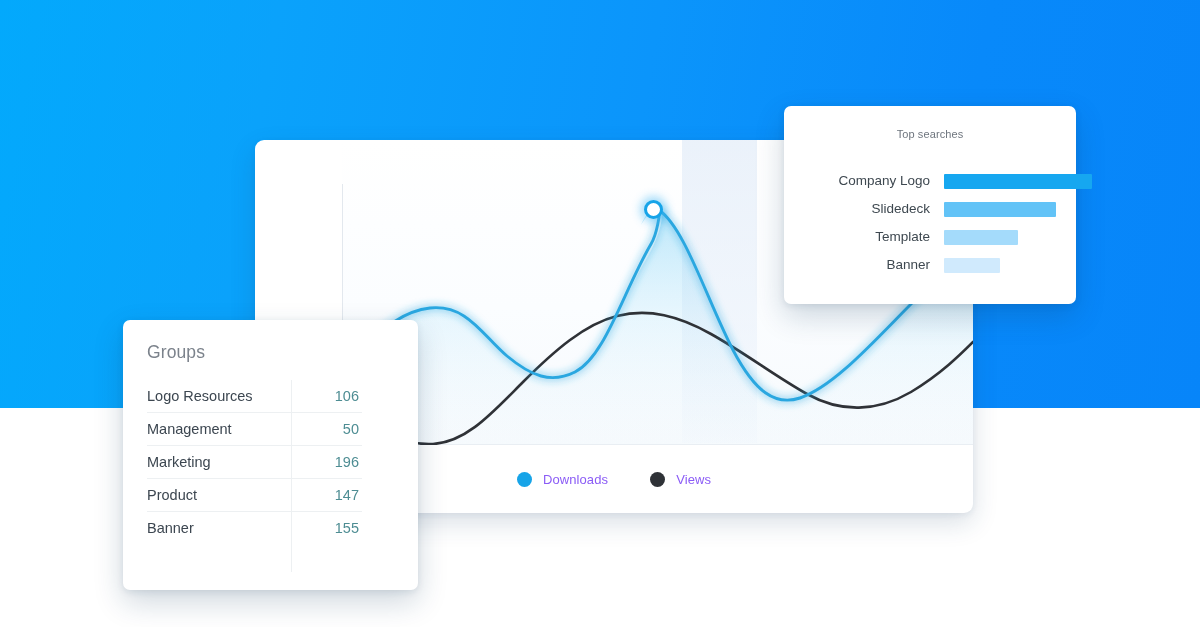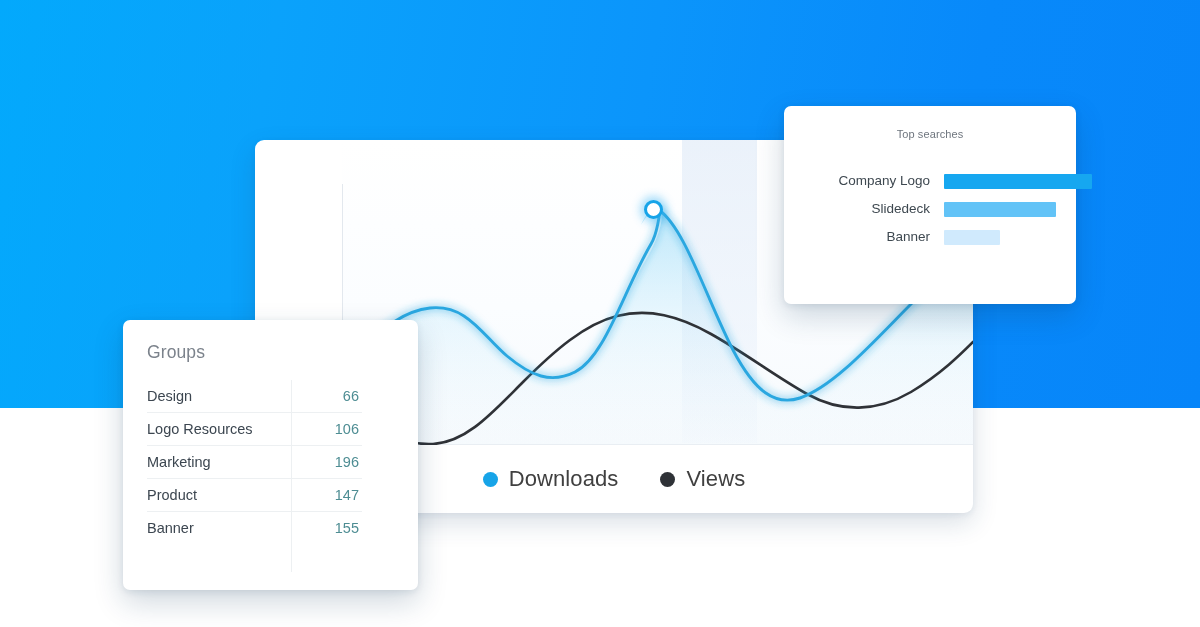--- a/index.html
+++ b/index.html
@@ -57,21 +57,21 @@
     box-sizing:border-box;
   }
 
   
   .legend{
     position:absolute;left:0;top:305px;width:718px;height:68px;
     display:flex;align-items:center;justify-content:center;gap:42px;
   }
   .legend-item{display:flex;align-items:center;gap:11px;}
   .legend-dot{width:15px;height:15px;border-radius:50%;display:block;}
-  .legend-label{font-size:22px;color:#404040;letter-spacing:.1px;}
+  .legend-label{font-size:13px;color:#8b5cf6;letter-spacing:.1px;}
 
   
   .searches-card{
     position:absolute;left:784px;top:106px;width:292px;height:198px;
     background:#ffffff;border-radius:7px;
     box-shadow:0 12px 30px rgba(16,54,92,.20), 0 2px 7px rgba(16,54,92,.10);
   }
   .searches-title{
     position:absolute;left:0;top:22px;width:292px;text-align:center;
     font-size:11px;color:#6e757e;letter-spacing:.1px;
@@ -211,43 +211,47 @@
       <div class="search-row">
         <span class="search-label">Company Logo</span>
         <span class="search-bar" style="width:148px;background:#16a7f0;"></span>
       </div>
 
       <div class="search-row">
         <span class="search-label">Slidedeck</span>
         <span class="search-bar" style="width:112px;background:#62c3f7;"></span>
       </div>
 
+      <div class="search-row">
+        <span class="search-label">Template</span>
+        <span class="search-bar" style="width:74px;background:#a4dbfb;"></span>
+      </div>
 
       <div class="search-row">
         <span class="search-label">Banner</span>
         <span class="search-bar" style="width:56px;background:#d0eafd;"></span>
       </div>
 
     </div>
   </div>
 
   <div class="groups-card">
     <div class="groups-title">Groups</div>
     <div class="groups-divider"></div>
     <div class="groups-table">
 
       <div class="group-row">
-        <span class="group-name">Design</span>
-        <span class="group-value">66</span>
-      </div>
-      <div class="group-row">
         <span class="group-name">Logo Resources</span>
         <span class="group-value">106</span>
       </div>
       <div class="group-row">
+        <span class="group-name">Management</span>
+        <span class="group-value">50</span>
+      </div>
+      <div class="group-row">
         <span class="group-name">Marketing</span>
         <span class="group-value">196</span>
       </div>
       <div class="group-row">
         <span class="group-name">Product</span>
         <span class="group-value">147</span>
       </div>
       <div class="group-row">
         <span class="group-name">Banner</span>
         <span class="group-value">155</span>

